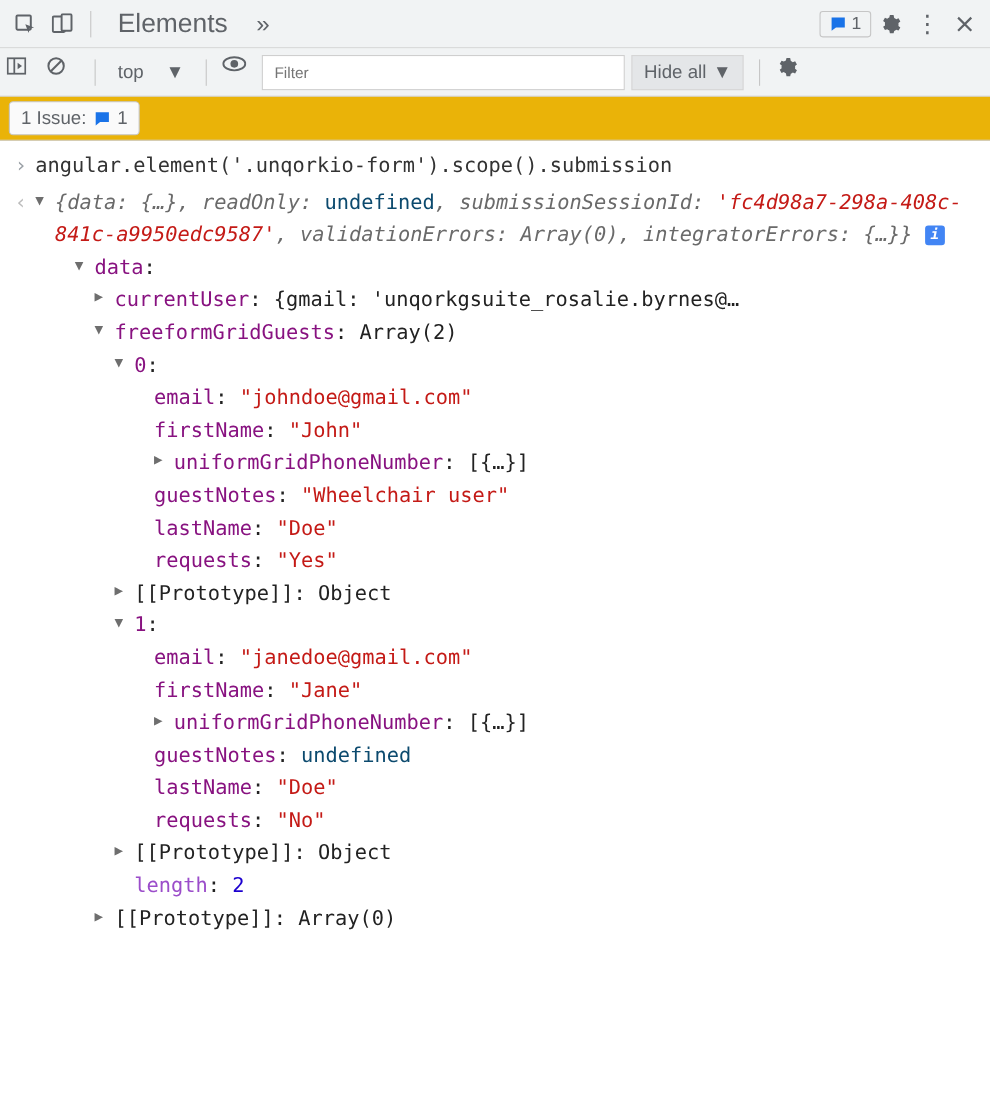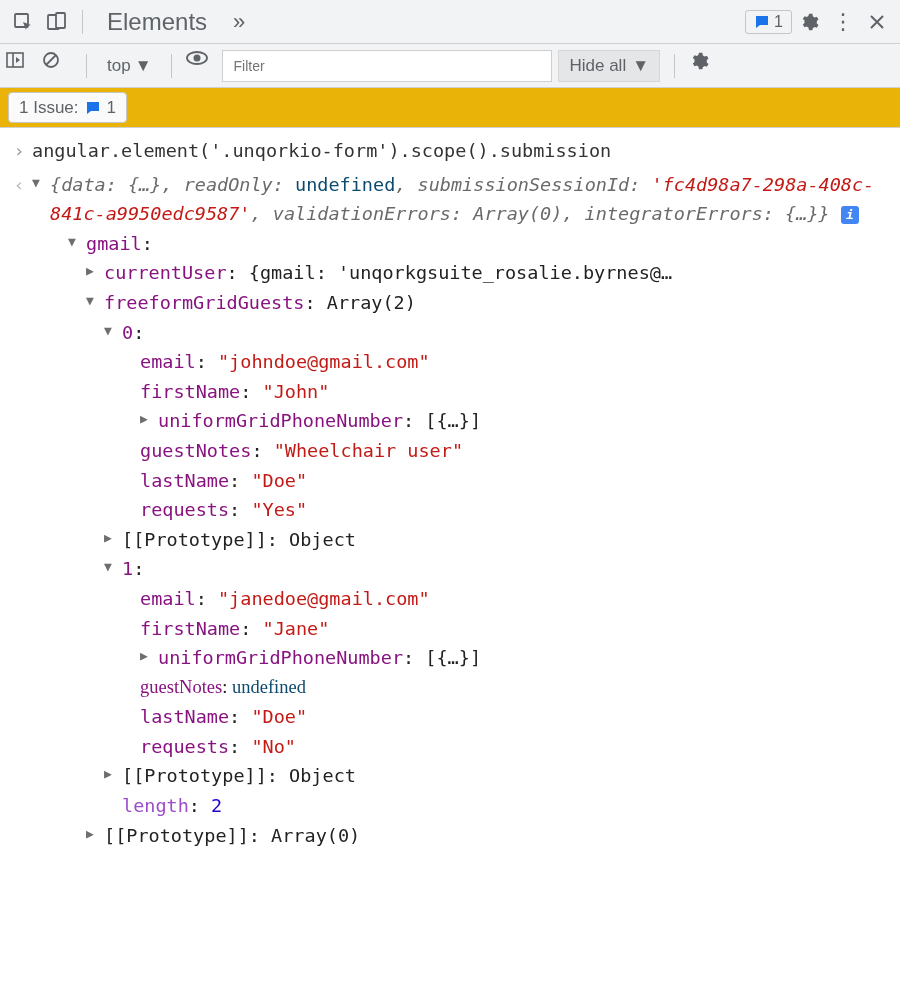--- a/index.html
+++ b/index.html
@@ -71,21 +71,21 @@
     background: #f1f3f4;
     border-bottom: 1px solid #d0d0d0;
     padding: 0 6px;
     gap: 6px;
   }
   .subbar .icon-btn { width: 30px; height: 30px; }
   .ctx-select {
     color: #5f6368;
     font-size: 17px;
     padding: 0 6px;
-    display: flex; align-items: center; gap: 4px;
+    display: flex; align-items: center; gap: 20px;
     cursor: pointer;
   }
   .filter-input {
     flex: 0 0 330px;
     height: 32px;
     border: 1px solid #cfcfcf;
     background: #fff;
     font-size: 14px;
     padding: 0 10px;
     color: #5f6368;
@@ -288,21 +288,21 @@
         <span class="caret open"></span>
         <span class="obj-summary" style="padding-left:0;">
           <span>{data: {…}, readOnly: </span><span class="undef">undefined</span><span>, submissionSessionId: </span><span style="color:#c41a16;font-style:italic;">'fc4d98a7-298a-408c-841c-a9950edc9587'</span><span>, validationErrors: Array(0), integratorErrors: {…}}</span>
           <span class="info-badge">i</span>
         </span>
       </div>
 
       <div class="tree" style="padding-left:36px;">
         <div class="tree-row">
           <span class="caret open"></span>
-          <span class="key">gmail</span><span class="plain">:</span>
+          <span class="key">data</span><span class="plain">:</span>
         </div>
 
         <div class="tree" style="padding-left:18px;">
 
           <div class="tree-row">
             <span class="caret closed"></span>
             <span class="key">currentUser</span><span class="plain">: </span><span class="plain">{gmail: 'unqorkgsuite_rosalie.byrnes@…</span>
           </div>
 
           <div class="tree-row">
@@ -330,21 +330,21 @@
             </div>
 
             <div class="tree-row">
               <span class="caret open"></span>
               <span class="key">1</span><span class="plain">:</span>
             </div>
             <div class="tree" style="padding-left:36px;">
               <div class="tree-row" style="padding-left:0;"><span class="key">email</span><span class="plain">: </span><span class="str">"janedoe@gmail.com"</span></div>
               <div class="tree-row" style="padding-left:0;"><span class="key">firstName</span><span class="plain">: </span><span class="str">"Jane"</span></div>
               <div class="tree-row"><span class="caret closed"></span><span class="key">uniformGridPhoneNumber</span><span class="plain">: </span><span class="plain">[{…}]</span></div>
-              <div class="tree-row" style="padding-left:0;font-family:Liberation Serif, serif;"><span class="key">guestNotes</span><span class="plain">: </span><span class="undef">undefined</span></div>
+              <div class="tree-row" style="padding-left:0;"><span class="key">guestNotes</span><span class="plain">: </span><span class="undef">undefined</span></div>
               <div class="tree-row" style="padding-left:0;"><span class="key">lastName</span><span class="plain">: </span><span class="str">"Doe"</span></div>
               <div class="tree-row" style="padding-left:0;"><span class="key">requests</span><span class="plain">: </span><span class="str">"No"</span></div>
             </div>
             <div class="tree-row" style="padding-left:18px;">
               <span class="caret closed"></span>
               <span class="plain">[[Prototype]]</span><span class="plain">: </span><span class="plain">Object</span>
             </div>
 
             <div class="tree-row" style="padding-left:18px;">
               <span class="lenkey">length</span><span class="plain">: </span><span class="num">2</span>

